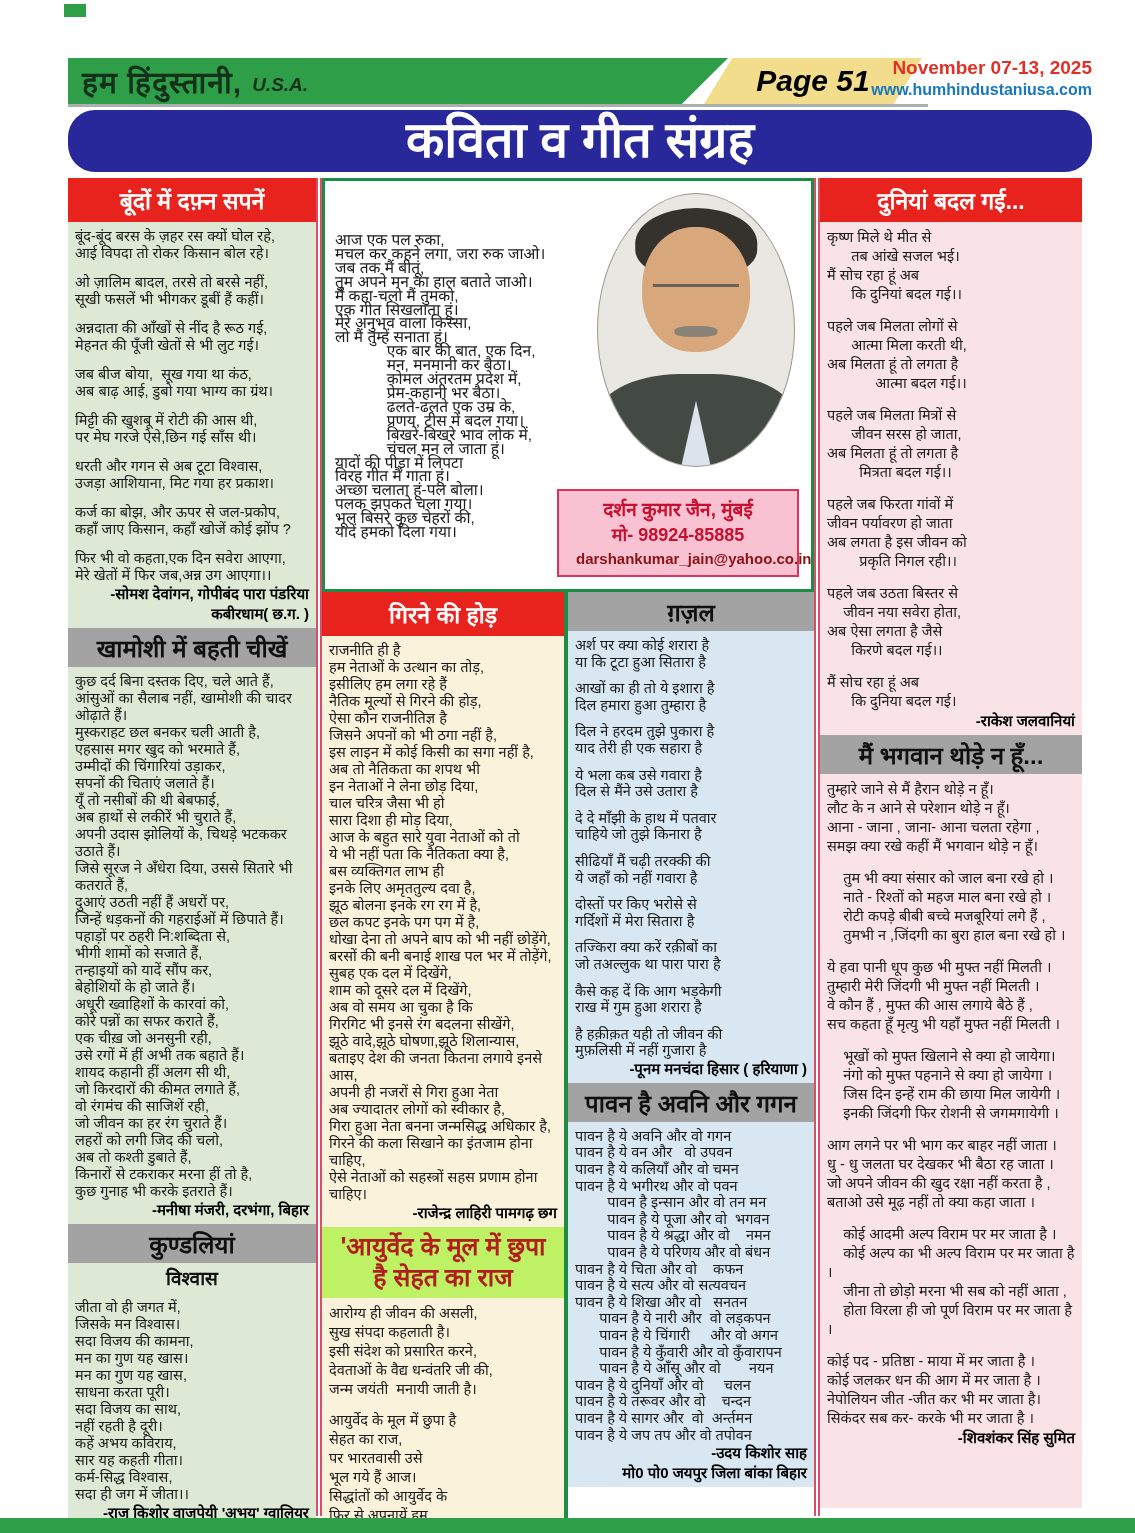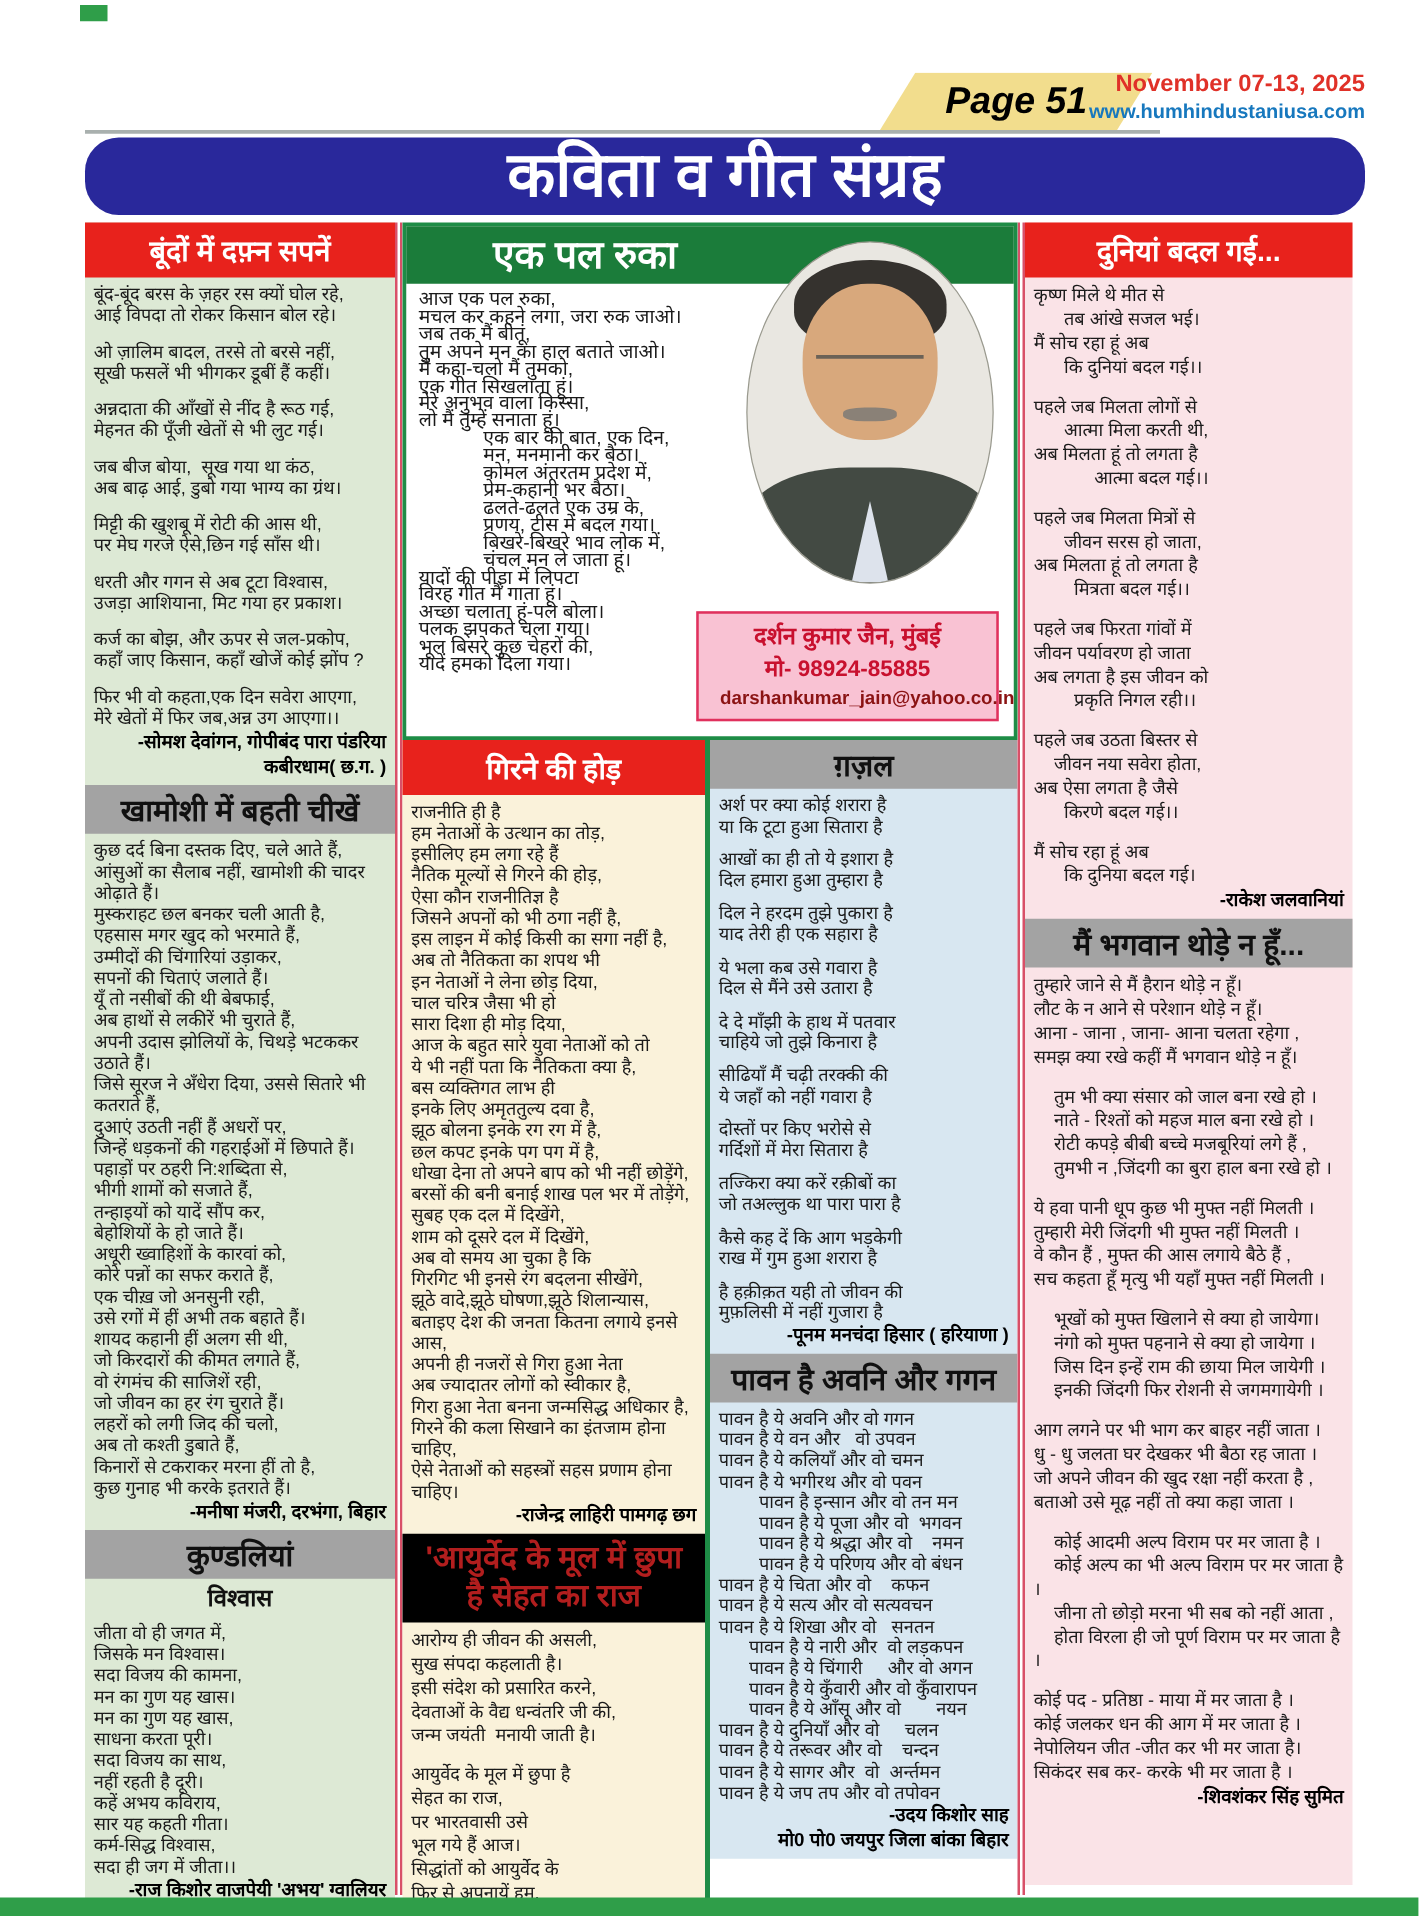--- a/index.html
+++ b/index.html
@@ -24,21 +24,21 @@
   
   .content{position:absolute;left:68px;top:178px;width:1024px;height:1338px;display:flex;align-items:flex-start;}
   .col1{width:248px;min-height:1338px;background:#dde9d5;box-sizing:border-box;}
   .vsep-pink{width:6px;min-height:1338px;align-self:stretch;border-left:2px solid #d85068;border-right:2px solid #d85068;box-sizing:border-box;background:#fff;}
   .middle{width:492px;}
   .col4{width:262px;min-height:1330px;background:#fae3e7;box-sizing:border-box;}
   
   .h-red{background:#e8221c;color:#fff;font-weight:bold;font-size:23px;text-align:center;padding:6px 2px;}
   .h-cream{background:#a3a3a3;color:#101010;font-weight:bold;font-size:24px;text-align:center;padding:3px 2px;}
   .h-subtitle{font-weight:bold;font-size:19px;text-align:center;padding:2px 0;}
-  .h-ayur{background:#000000;color:#b21e1e;font-weight:bold;font-size:25px;text-align:center;line-height:1.25;padding:4px 2px;}
+  .h-ayur{background:#bef264;color:#b21e1e;font-weight:bold;font-size:25px;text-align:center;line-height:1.25;padding:4px 2px;}
   
   .poem{padding:6px 7px 4px 7px;}
   .line{font-size:14.5px;line-height:17.4px;white-space:pre-wrap;color:#1a1a1a;}
   .line:empty{height:12px;}
   .author-line{font-size:15px;line-height:20px;font-weight:bold;text-align:right;white-space:pre-wrap;color:#000;}
   .col1 .line{line-height:17px;}
   .col4 .line{font-size:14.5px;line-height:19px;}
   .col4 .line:empty{height:13px;}
   
   .topbox{position:relative;height:414px;background:#fff;border:3px solid #1e8c46;box-sizing:border-box;}
@@ -69,20 +69,24 @@
   .ayur-poem .line{line-height:19px;}
   .bottom-bar{position:absolute;left:0;bottom:0;width:1135px;height:15px;background:#2f9e49;}
 </style>
 </head>
 <body>
 
 <div class="page">
   <div class="corner-mark"></div>
 
   <div class="topbar">
+    <div class="brand">
+      <span class="brand-name">हम हिंदुस्तानी,</span>
+      <span class="brand-usa">U.S.A.</span>
+    </div>
     <div class="page-badge">Page 51</div>
     <div class="issue">
       <div class="issue-date">November 07-13, 2025</div>
       <div class="issue-url">www.humhindustaniusa.com</div>
     </div>
   </div>
   <div class="topbar-rule"></div>
 
   <div class="title-banner">कविता व गीत संग्रह</div>
 
@@ -178,21 +182,20 @@
             <div class="author-line">-राज किशोर वाजपेयी 'अभय' ग्वालियर</div>
             <div class="author-line">मोबाइल:9425003616</div>
           </div>
       </div>
     </div>
 
     <div class="vsep-pink"></div>
 
     <div class="middle">
       <div class="topbox">
-        <div class="topbox-header">एक पल रुका</div>
         <div class="topbox-poem">
           <div>
               <div class="line">आज एक पल रुका,</div>
               <div class="line">मचल कर कहने लगा, जरा रुक जाओ।</div>
               <div class="line">जब तक मैं बीतूं,</div>
               <div class="line">तुम अपने मन का हाल बताते जाओ।</div>
               <div class="line">मैं कहा-चलो मैं तुमको,</div>
               <div class="line">एक गीत सिखलाता हूं।</div>
               <div class="line">मेरे अनुभव वाला किस्सा,</div>
               <div class="line">लो मैं तुम्हें सनाता हूं।</div>

